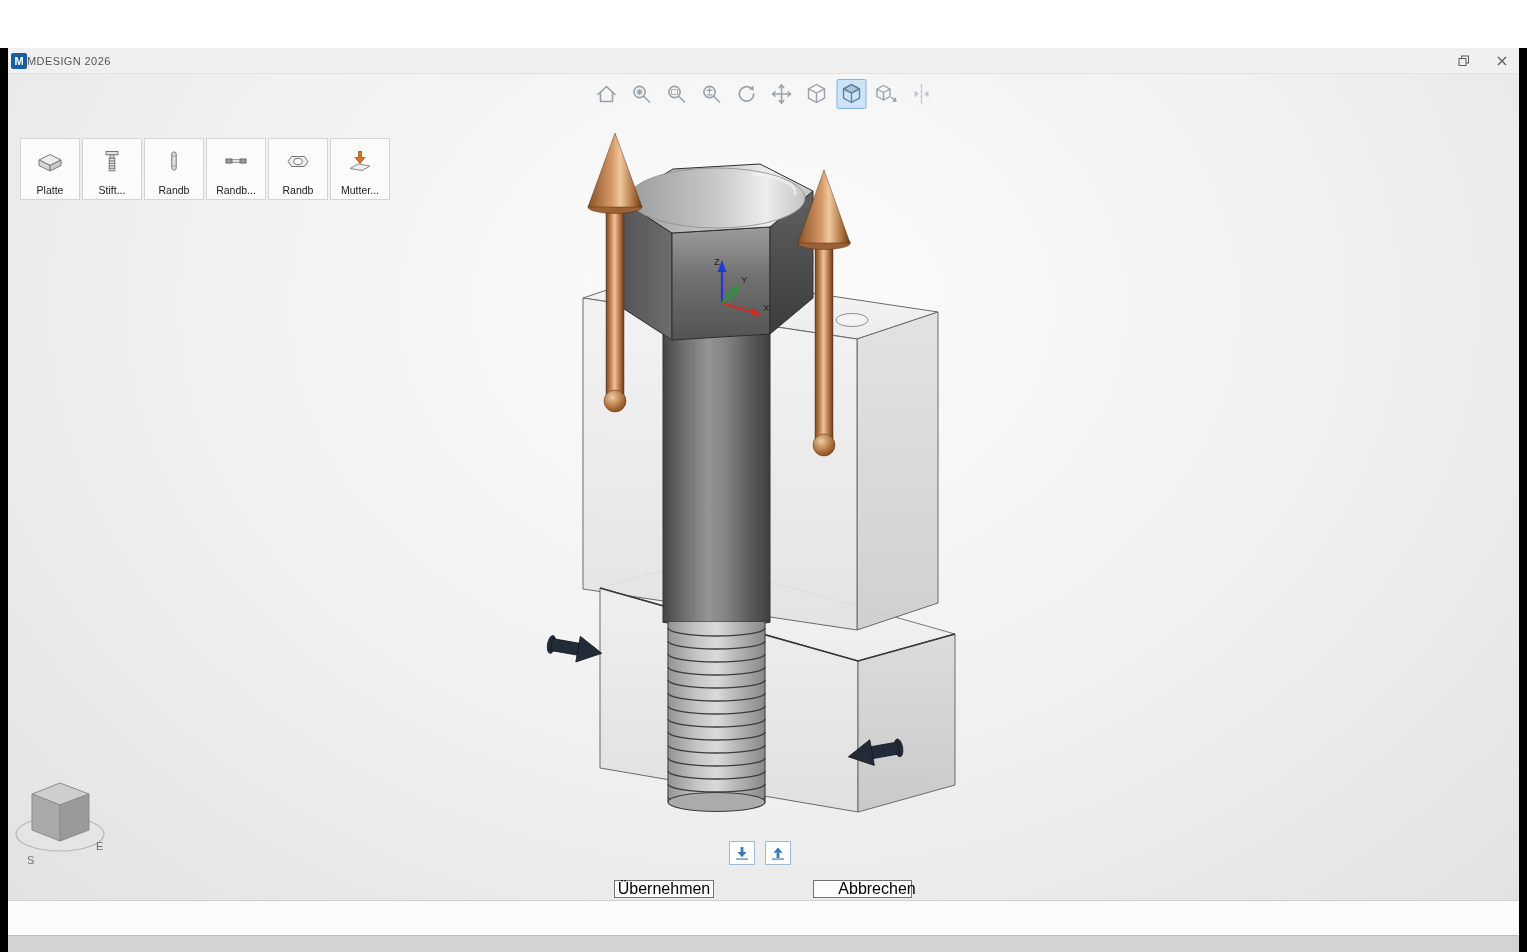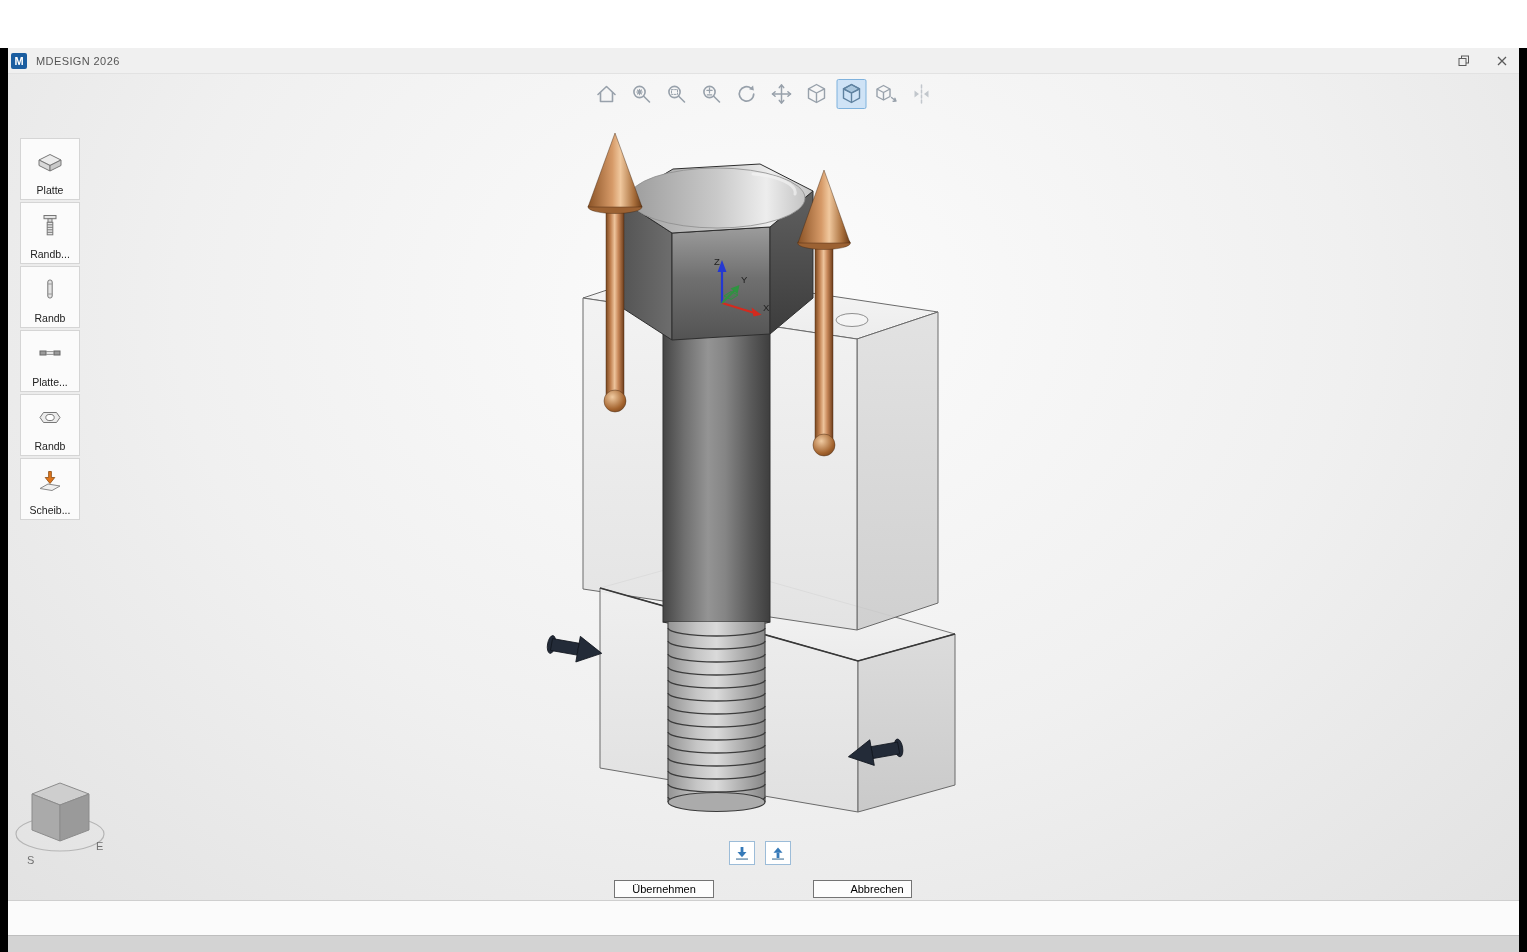--- a/index.html
+++ b/index.html
@@ -9,52 +9,52 @@
     background:#000; font-family:"Liberation Sans", sans-serif;
   }
   .top-strip { position:absolute; left:0; top:0; width:1527px; height:48px; background:#ffffff; }
   .app-window { position:absolute; left:8px; top:48px; width:1511px; height:904px; background:#f0f0f0; }
 
   
   .titlebar { position:absolute; top:0; left:0; width:100%; height:26px; background:#f0f0f0;
               border-bottom:1px solid #e2e2e2; display:flex; align-items:center; }
   .logo { width:16px; height:16px; margin-left:3px; border-radius:2px; background:#1a5da0;
           color:#fff; font-size:11px; font-weight:bold; display:flex; align-items:center; justify-content:center; }
-  .win-title { margin-left:9px; font-size:11px; color:#555; letter-spacing:.4px; }
+  .win-title { font-size:11px; color:#555; letter-spacing:.4px; }
   .win-controls { margin-left:auto; display:flex; align-items:center; gap:24px; padding-right:10px; }
   .win-ctrl { width:14px; height:14px; display:flex; align-items:center; justify-content:center; cursor:default; }
 
   
   .content { position:absolute; top:26px; left:0; width:1511px; height:826px; overflow:hidden;
              background:radial-gradient(ellipse at 50% 28%, #fcfcfc 0%, #f0f0f0 55%, #e2e2e2 100%); }
   svg.scene { position:absolute; left:0; top:0; }
 
   
   .toolbar { position:absolute; top:5px; left:50%; transform:translateX(-50%); display:flex; gap:5px; z-index:5; }
   .tool-btn { width:30px; height:30px; display:flex; align-items:center; justify-content:center;
               border:1px solid transparent; border-radius:2px; }
   .tool-btn.selected { background:#cfe3f6; border-color:#7fb2dd; }
   .tool-btn.dim { opacity:.55; }
 
   
-  .sidebar { position:absolute; left:12px; top:64px; display:flex; flex-direction:column; gap:2px; z-index:5; }
+  .sidebar { position:absolute; left:12px; top:64px; display:flex; flex-direction:row; gap:2px; z-index:5; }
   .side-btn { width:60px; height:62px; background:#fbfbfb; border:1px solid #d5d5d5;
               display:flex; flex-direction:column; align-items:center; justify-content:flex-end; padding-bottom:3px; }
   .side-btn .icn { flex:1; display:flex; align-items:center; justify-content:center; }
   .side-btn .lbl { font-size:10.5px; color:#222; line-height:12px; }
 
   
   .mini-btn { position:absolute; width:26px; height:24px; background:#ffffff; border:1px solid #9cbcd8;
               display:flex; align-items:center; justify-content:center; z-index:5; }
   .mini-down { left:721px; top:767px; }
   .mini-up   { left:757px; top:767px; }
 
   
   .cmd-btn { position:absolute; top:806px; height:18px; background:#fdfdfd; border:1px solid #747474;
-             font-size:11px; color:#000; display:flex; align-items:center; justify-content:center; z-index:5; }
+             font-size:16px; color:#000; display:flex; align-items:center; justify-content:center; z-index:5; }
   .btn-apply  { left:606px; width:100px; }
   .btn-cancel { left:805px; width:99px;padding-left:35px; }
 
   
   .lower-band   { position:absolute; top:852px; left:0; width:1511px; height:35px; background:#fbfbfb; border-top:1px solid #cfcfcf; }
   .bottom-strip { position:absolute; top:887px; left:0; width:1511px; height:17px; background:#d3d3d3; border-top:1px solid #bebebe; }
 
   svg text { user-select:none; }
 </style>
 </head>
@@ -343,58 +343,58 @@
       </div>
       <div class="side-btn">
         <span class="icn">
           <svg width="30" height="28" viewBox="0 0 30 28">
             <rect x="9" y="3.5" width="12" height="3.2" fill="#e6e6e6" stroke="#777"></rect>
             <rect x="13" y="6.7" width="4" height="3.6" fill="#dcdcdc" stroke="#777"></rect>
             <rect x="12.2" y="10.3" width="5.6" height="12.5" fill="#e6e6e6" stroke="#777"></rect>
             <path d="M12.2 12.8 h5.6 M12.2 15.3 h5.6 M12.2 17.8 h5.6 M12.2 20.3 h5.6" stroke="#777" stroke-width="1"></path>
           </svg>
         </span>
-        <span class="lbl">Randb...</span>
+        <span class="lbl">Stift...</span>
       </div>
       <div class="side-btn">
         <span class="icn">
           <svg width="30" height="28" viewBox="0 0 30 28">
             <rect x="12.8" y="4" width="4.4" height="18" rx="2" fill="#e3e3e3" stroke="#777"></rect>
             <path d="M12.8 8 h4.4 M12.8 18 h4.4" stroke="#999" stroke-width="1"></path>
           </svg>
         </span>
         <span class="lbl">Randb</span>
       </div>
       <div class="side-btn">
         <span class="icn">
           <svg width="30" height="28" viewBox="0 0 30 28">
             <rect x="5" y="11" width="6" height="4" fill="#9a9a9a" stroke="#666"></rect>
             <rect x="19" y="11" width="6" height="4" fill="#9a9a9a" stroke="#666"></rect>
             <path d="M11 11.7 H19 M11 14.3 H19" stroke="#888" stroke-width="1"></path>
           </svg>
         </span>
-        <span class="lbl">Platte...</span>
+        <span class="lbl">Randb...</span>
       </div>
       <div class="side-btn">
         <span class="icn">
           <svg width="30" height="28" viewBox="0 0 30 28">
             <polygon points="5,13.5 8.5,8.5 21.5,8.5 25,13.5 21.5,18.5 8.5,18.5" fill="#ececec" stroke="#777"></polygon>
             <ellipse cx="15" cy="13.5" rx="4.2" ry="3.1" fill="#ffffff" stroke="#777"></ellipse>
           </svg>
         </span>
         <span class="lbl">Randb</span>
       </div>
       <div class="side-btn">
         <span class="icn">
           <svg width="30" height="28" viewBox="0 0 30 28">
             <polygon points="5,20.5 13,16 25,18 17,22.5" fill="#f0f0f0" stroke="#888"></polygon>
             <path d="M13.6 3.5 h2.8 v6 h3.4 L15 15.5 L10.2 9.5 h3.4 z" fill="#e0761c" stroke="#8a4a10" stroke-width=".8"></path>
           </svg>
         </span>
-        <span class="lbl">Scheib...</span>
+        <span class="lbl">Mutter...</span>
       </div>
     </div>
 
     <div class="mini-btn mini-down">
       <svg width="18" height="16" viewBox="0 0 18 16">
         <rect x="3" y="13.2" width="12" height="1.8" fill="#8aa8c0"></rect>
         <rect x="7.6" y="2" width="2.8" height="5.2" fill="#3579b8"></rect>
         <polygon points="4.5,7 13.5,7 9,12.3" fill="#3579b8"></polygon>
       </svg>
     </div>

